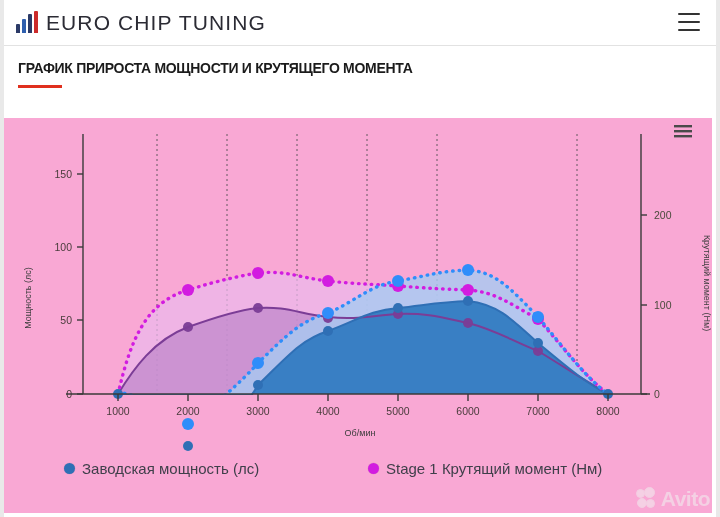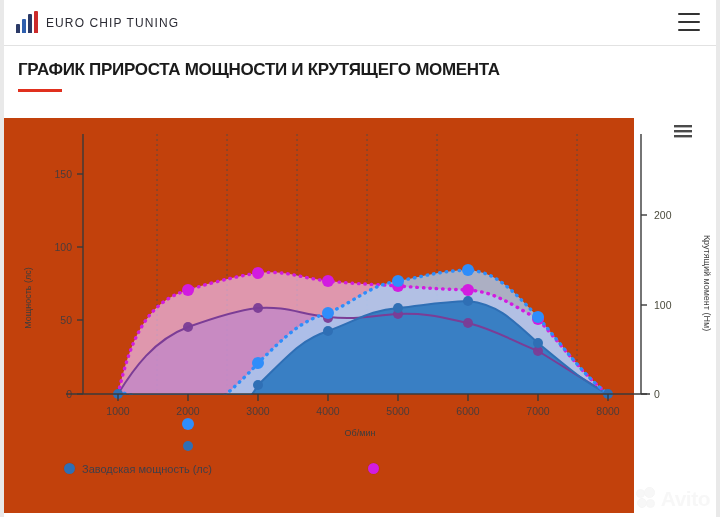--- a/index.html
+++ b/index.html
@@ -28,46 +28,46 @@
     display:flex; align-items:center;
   }
   .logo-wrap{ display:flex; align-items:center; margin-left:12px; }
   .logo-bars{ display:flex; align-items:flex-end; height:21px; gap:2px; margin-right:8px; }
   .logo-bars i{ display:block; width:4px; border-radius:1px 1px 0 0; }
   .lb1{ height:9px;  background:#2b3a67; }
   .lb2{ height:14px; background:#2f5fae; }
   .lb3{ height:19px; background:#2b3a67; }
   .lb4{ height:22px; background:#cc2b2b; }
   .logo-text{
-    font-size:12px; letter-spacing:1.1px; color:#2b2b34; font-weight:400;
+    font-size:21px; letter-spacing:1.1px; color:#2b2b34; font-weight:400;
     white-space:nowrap;
   }
   .burger{
     position:absolute; right:16px; top:13px;
     width:22px; height:18px; display:flex; flex-direction:column;
     justify-content:space-between; cursor:pointer;
   }
   .burger span{ display:block; height:2px; background:#333; border-radius:1px; }
 
   
   .title-block{ position:absolute; left:4px; top:46px; width:712px; }
   .page-title{
     margin:14px 0 0 14px;
-    font-size:17px; font-weight:bold; color:#1b1b1b;
+    font-size:14px; font-weight:bold; color:#1b1b1b;
     letter-spacing:-0.3px; white-space:nowrap;
   }
   .title-rule{
     margin:9px 0 0 14px;
     width:44px; height:3px; background:#e0301e;
   }
 
   
   .chart-card{
-    position:absolute; left:4px; top:118px; width:630px; height:395px;
-    background:#c2410c;
+    position:absolute; left:4px; top:118px; width:708px; height:395px;
+    background:#f9a8d4;
   }
   .chart-svg{ position:absolute; left:0; top:0; }
 
   .axis-label{
     font-family:"Liberation Sans", sans-serif;
     font-size:9px; fill:#3d3d3d;
   }
   .tick-text{
     font-family:"Liberation Sans", sans-serif;
     font-size:10.5px; fill:#4a3c3c;
@@ -79,21 +79,21 @@
 
   
   .legend{
     position:absolute; left:0; top:458px; width:720px; height:46px;
   }
   .legend-col{ position:absolute; }
   .legend-col.col1{ left:64px; top:0; }
   .legend-col.col2{ left:368px; top:0; }
   .legend-item{
     display:flex; align-items:center; height:21px;
-    font-size:11px; color:#3f3f4a; white-space:nowrap;
+    font-size:15px; color:#3f3f4a; white-space:nowrap;
   }
   .legend-marker{
     width:11px; height:11px; border-radius:50%;
     margin-right:7px; flex:0 0 auto;
     box-shadow:0 0 0 0.5px rgba(0,0,0,.08);
   }
   .legend-marker.m-stock-power{ background:#2f6fb5; }
   .legend-marker.m-stock-torque{ background:#7b3d96; }
   .legend-marker.m-st1-power{ background:#2f8dfa; }
   .legend-marker.m-st1-torque{ background:#d21ce0; }
@@ -322,20 +322,21 @@
 <div class="legend">
   <div class="legend-col col1">
     <div class="legend-item">
       <span class="legend-marker m-stock-power"></span>
       <span>Заводская мощность (лс)</span>
     </div>
   </div>
   <div class="legend-col col2">
     <div class="legend-item">
       <span class="legend-marker m-st1-torque"></span>
+      <span>Stage 1 Крутящий момент (Нм)</span>
     </div>
   </div>
 </div>
 
 <div class="watermark">
   <span class="wm-glyph">
     <i></i>
       <i></i>
       <i></i>
       <i></i>

